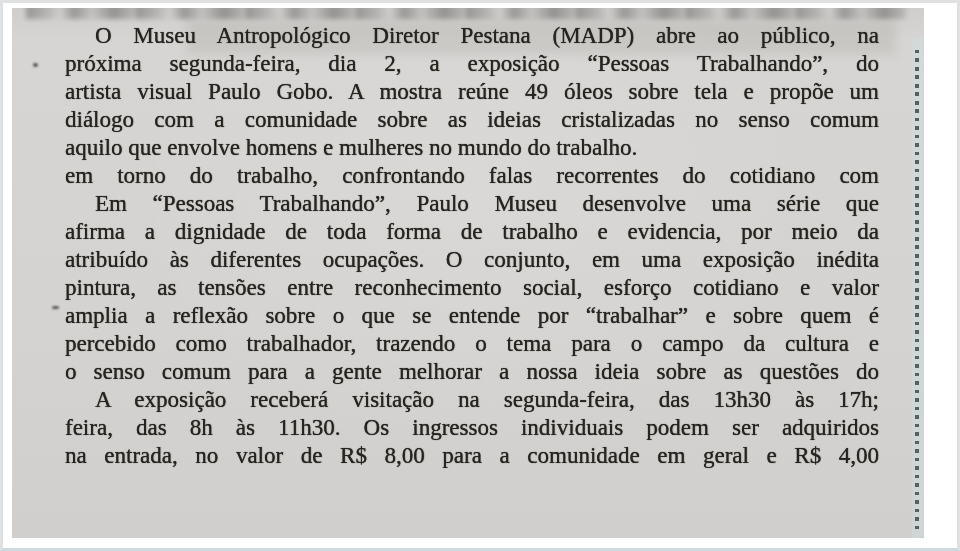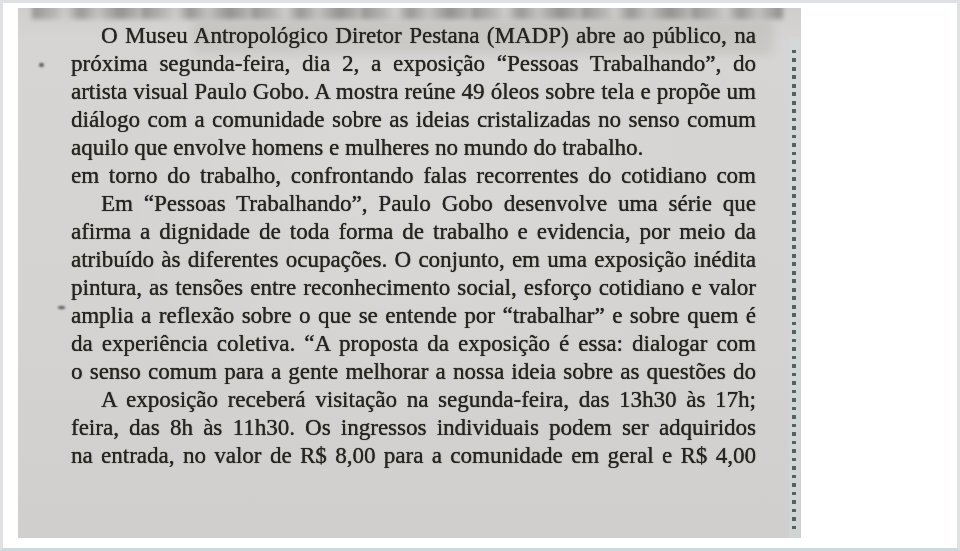--- a/index.html
+++ b/index.html
@@ -19,23 +19,23 @@
     position: absolute;
     inset: 0;
     border: 3px solid #dfe1e3;
     border-bottom-color: #ccd9df;
     pointer-events: none;
     z-index: 9;
   }
   
   .paper {
     position: absolute;
-    left: 18px;
+    left: 12px;
     top: 8px;
-    width: 783px;
+    width: 912px;
     height: 530px;
     background:
       radial-gradient(ellipse at 50% 35%, rgba(255,255,255,0.10), rgba(0,0,0,0.0) 55%),
       linear-gradient(180deg, #cfcecc 0%, #d6d5d3 6%, #d4d3d1 60%, #d0cfcd 100%);
     overflow: hidden;
   }
   
   .top-band {
     position: absolute;
     left: 14px;
@@ -120,26 +120,26 @@
   <div class="text-col">
     <div class="para">
       <p class="line just first">O Museu Antropológico Diretor Pestana (MADP) abre ao público, na</p>
       <p class="line just">próxima segunda-feira, dia 2, a exposição “Pessoas Trabalhando”, do</p>
       <p class="line just">artista visual Paulo Gobo. A mostra reúne 49 óleos sobre tela e propõe um</p>
       <p class="line just">diálogo com a comunidade sobre as ideias cristalizadas no senso comum</p>
       <p class="line last">aquilo que envolve homens e mulheres no mundo do trabalho.</p>
       <p class="line just">em torno do trabalho, confrontando falas recorrentes do cotidiano com</p>
     </div>
     <div class="para">
-      <p class="line just first">Em “Pessoas Trabalhando”, Paulo Gobo desenvolve uma série que</p>
+      <p class="line just first">Em “Pessoas Trabalhando”, Paulo Museu desenvolve uma série que</p>
       <p class="line just">afirma a dignidade de toda forma de trabalho e evidencia, por meio da</p>
       <p class="line just">atribuído às diferentes ocupações. O conjunto, em uma exposição inédita</p>
       <p class="line just">pintura, as tensões entre reconhecimento social, esforço cotidiano e valor</p>
       <p class="line just">amplia a reflexão sobre o que se entende por “trabalhar” e sobre quem é</p>
-      <p class="line just">da experiência coletiva. “A proposta da exposição é essa: dialogar com</p>
+      <p class="line just">percebido como trabalhador, trazendo o tema para o campo da cultura e</p>
       <p class="line just">o senso comum para a gente melhorar a nossa ideia sobre as questões do</p>
     </div>
     <div class="para">
       <p class="line just first">A exposição receberá visitação na segunda-feira, das 13h30 às 17h;</p>
       <p class="line just">feira, das 8h às 11h30. Os ingressos individuais podem ser adquiridos</p>
       <p class="line just">na entrada, no valor de R$ 8,00 para a comunidade em geral e R$ 4,00</p>
     </div>
   </div>
 
   <div class="dotted-rule-halo"></div>

